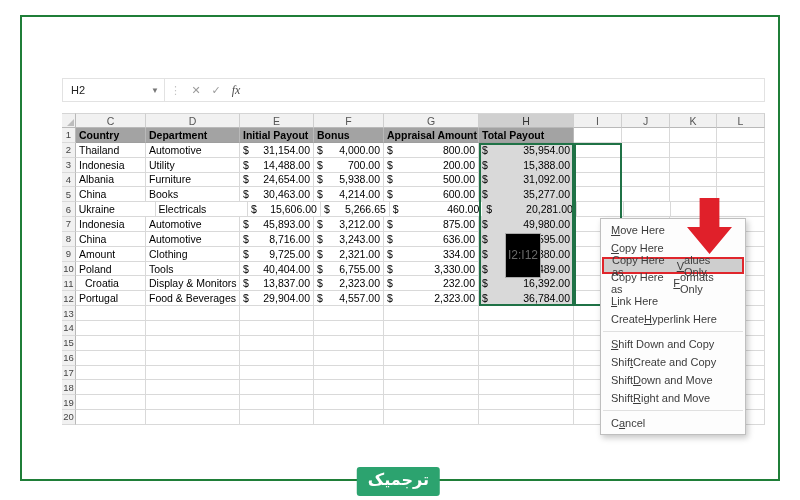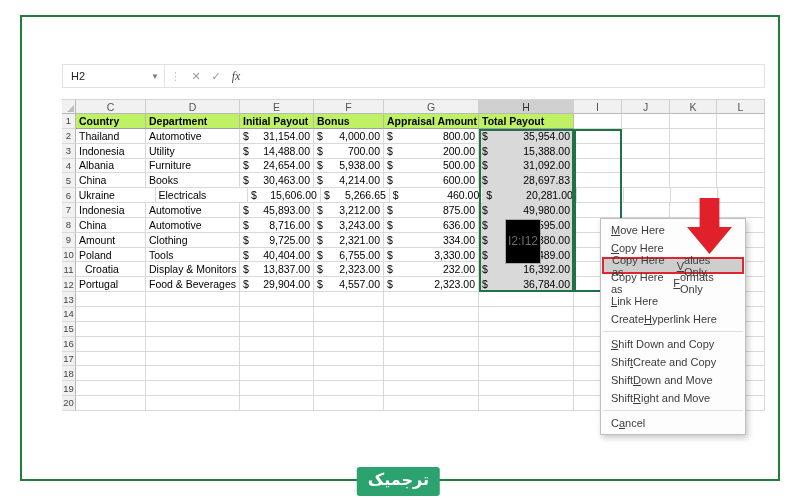--- a/index.html
+++ b/index.html
@@ -6,21 +6,21 @@
   body {
     width:800px; height:500px; position:relative; overflow:hidden;
     background:#ffffff;
     font-family:"Liberation Sans","DejaVu Sans",sans-serif;
   }
   .frame {
     position:absolute; left:20px; top:15px; width:756px; height:462px;
     border:2px solid #1f7e38; pointer-events:none;
   }
   
-  .sheet { position:absolute; left:62px; top:64px; width:703px; }
+  .sheet { position:absolute; left:62px; top:78px; width:703px; }
   .fbar {
     display:flex; align-items:stretch; height:24px; box-sizing:border-box;
     background:#fff; border:1px solid #e2e2e2;
   }
   .namebox {
     width:102px; box-sizing:border-box; border-right:1px solid #e2e2e2;
     display:flex; align-items:center; justify-content:space-between;
     padding:0 5px 0 8px; font-size:11px; color:#222;
   }
   .caret { color:#777; font-size:8px; }
@@ -51,21 +51,21 @@
     display:flex; align-items:center; justify-content:center;
     border-right:1px solid #b9b9b9; border-bottom:1px solid #d9d9d9;
   }
   .cell {
     box-sizing:border-box; font-size:10.5px; color:#000;
     display:flex; align-items:center; padding:0 3px;
     border-right:1px solid #d9d9d9; border-bottom:1px solid #d9d9d9;
     overflow:hidden; white-space:nowrap;
   }
   .cell.head {
-    background:#bef264; font-weight:bold;
+    background:#a3a3a3; font-weight:bold;
     border-right-color:#b9b9b9; border-bottom-color:#9e9e9e;
   }
   .cell.money { justify-content:space-between; }
   .cell.sel { background:#d9d9d9; }
   .range-outline { position:absolute; border:2px solid #1f7246; box-sizing:border-box; pointer-events:none; }
   .drag-tip {
     position:absolute; font-size:12px; color:#6a6a6a; background:#000000;
     border:1px solid #ababab; padding:16px 2px; line-height:11px; pointer-events:none;
   }
   
@@ -230,21 +230,21 @@
         <div class="cell money" style="width: 70px;">
           <span>$</span>
           <span>4,214.00</span>
         </div>
         <div class="cell money" style="width: 95px;">
           <span>$</span>
           <span>600.00</span>
         </div>
         <div class="cell money sel" style="width: 95px;">
           <span>$</span>
-          <span>28,697.83</span>
+          <span>35,277.00</span>
         </div>
         <div class="cell" style="width: 48px;"></div>
         <div class="cell" style="width: 48px;"></div>
         <div class="cell" style="width: 47px;"></div>
         <div class="cell" style="width: 48px;"></div>
       </div>
       <div class="grow">
         <div class="rnum">6</div>
         <div class="cell" style="width: 81px;">Ukraine</div>
         <div class="cell" style="width: 94px;">Electricals</div>

